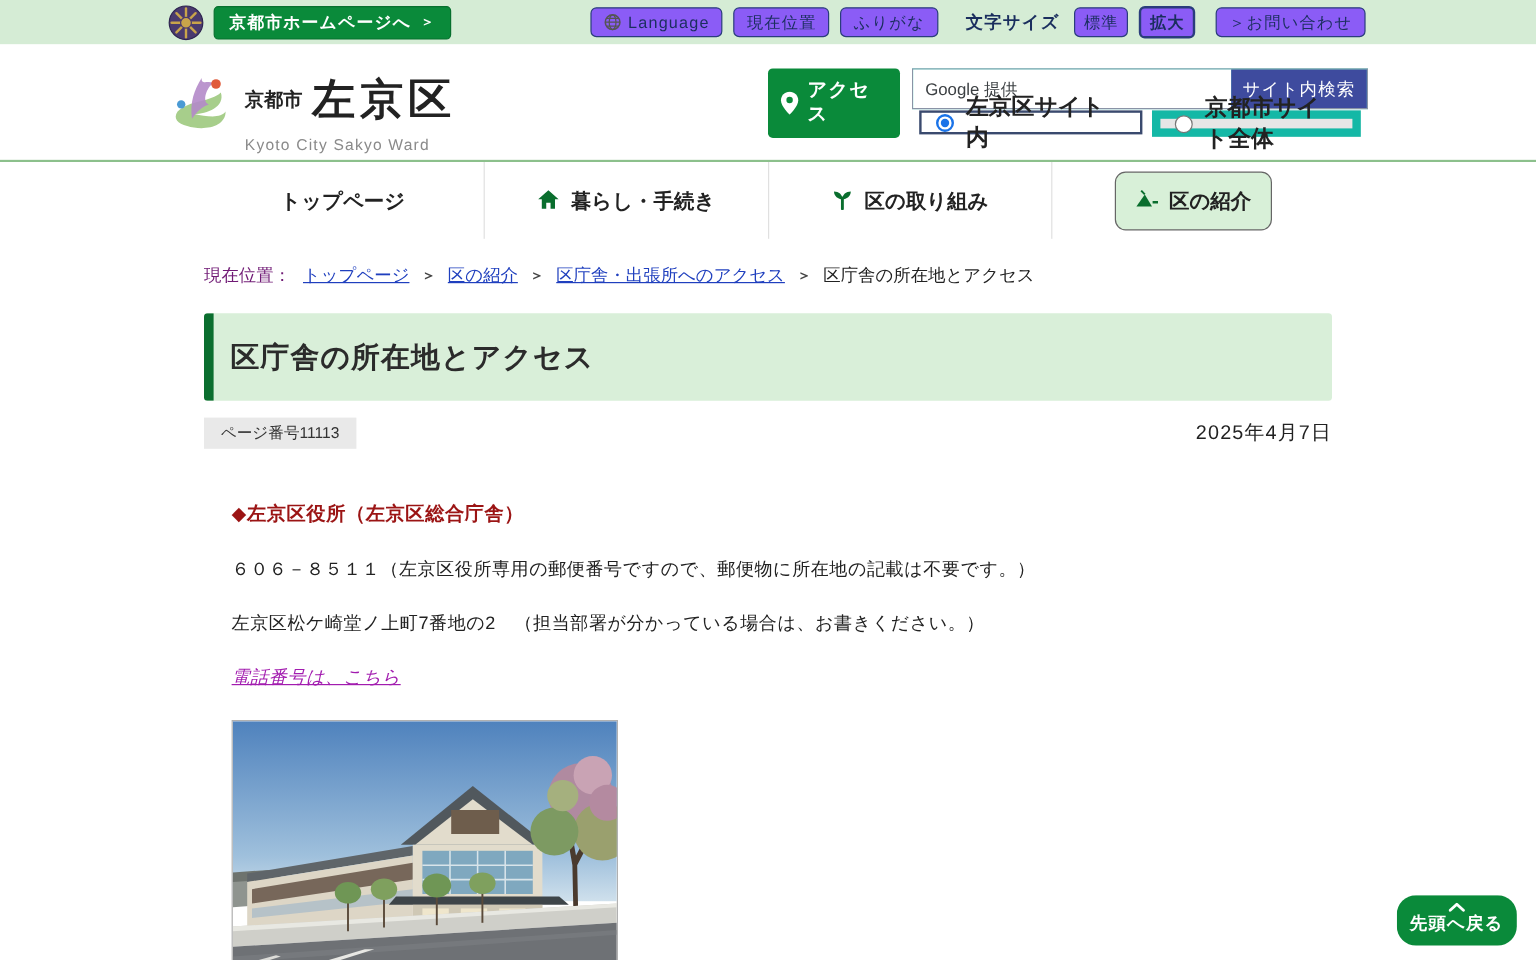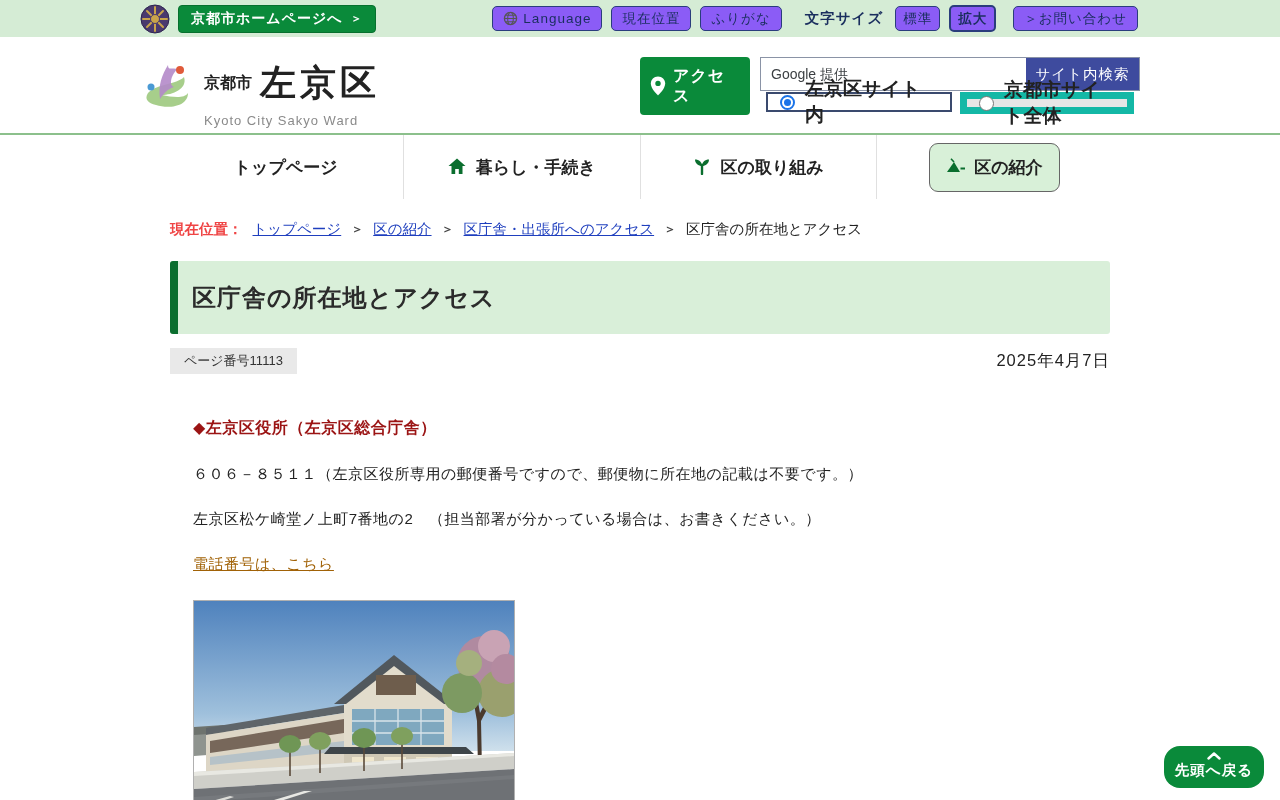--- a/index.html
+++ b/index.html
@@ -84,42 +84,42 @@
   .nav-active-btn {
     display: flex; align-items: center; gap: 9px;
     background: #d8f0d8; border: 1px solid #666; border-radius: 9px;
     padding: 12px 16px; font-size: 17px; font-weight: bold; color: #222;
   }
 
   
   .breadcrumb { margin: 21px 0 0 170px; font-size: 14.5px; color: #333; display: flex; align-items: center; gap: 10px; }
   .crumb-link { color: #1f3fbe; text-decoration: underline; }
   .crumb-sep { color: #444; font-size: 12px; font-weight: bold; }
-  .crumb-label { color: #ef4444; font-weight: bold; }
+  .crumb-label { color: #701a75; }
   .crumb-current { color: #222; }
 
   
   .title-banner {
     margin: 22px 0 0 170px; width: 940px; height: 73px;
     background: #d9efd9; border-radius: 3px; position: relative;
     display: flex; align-items: center; padding-left: 22px; overflow: hidden;
   }
   .title-banner::before { content: ""; position: absolute; left: 0; top: 0; bottom: 0; width: 8px; background: #0b6e2f; }
   .page-title { font-size: 24px; font-weight: bold; color: #2b2b2b; margin: 0; letter-spacing: 1px; }
 
   
   .meta-row { margin: 14px 0 0 170px; width: 940px; display: flex; justify-content: space-between; align-items: center; }
   .page-num { background: #e9e9e9; color: #333; font-size: 13px; padding: 4px 14px; }
   .page-date { font-size: 16.5px; color: #222; letter-spacing: 1px; }
 
   
   .content { margin-left: 193px; width: 920px; }
   .content-heading { margin: 44px 0 0; font-size: 16px; font-weight: bold; color: #9b1414; letter-spacing: .5px; }
   .content p { margin: 26px 0 0; font-size: 15px; color: #222; letter-spacing: .5px; }
-  .phone-link { color: #a16207; text-decoration: underline; }
+  .phone-link { color: #a21caf; text-decoration: underline; font-style: italic; }
   .photo-frame { margin-top: 26px; width: 322px; height: 213px; border: 1px solid #b0b0b0; display: block; }
   .photo-frame svg { display: block; }
 
   
   .back-to-top {
     position: fixed; right: 16px; bottom: 12px;
     background: #0a8a3a; color: #fff; border-radius: 16px;
     padding: 6px 11px 8px; display: flex; flex-direction: column; align-items: center;
     font-size: 14.5px; font-weight: bold; line-height: 1.3; letter-spacing: 1px;
   }

